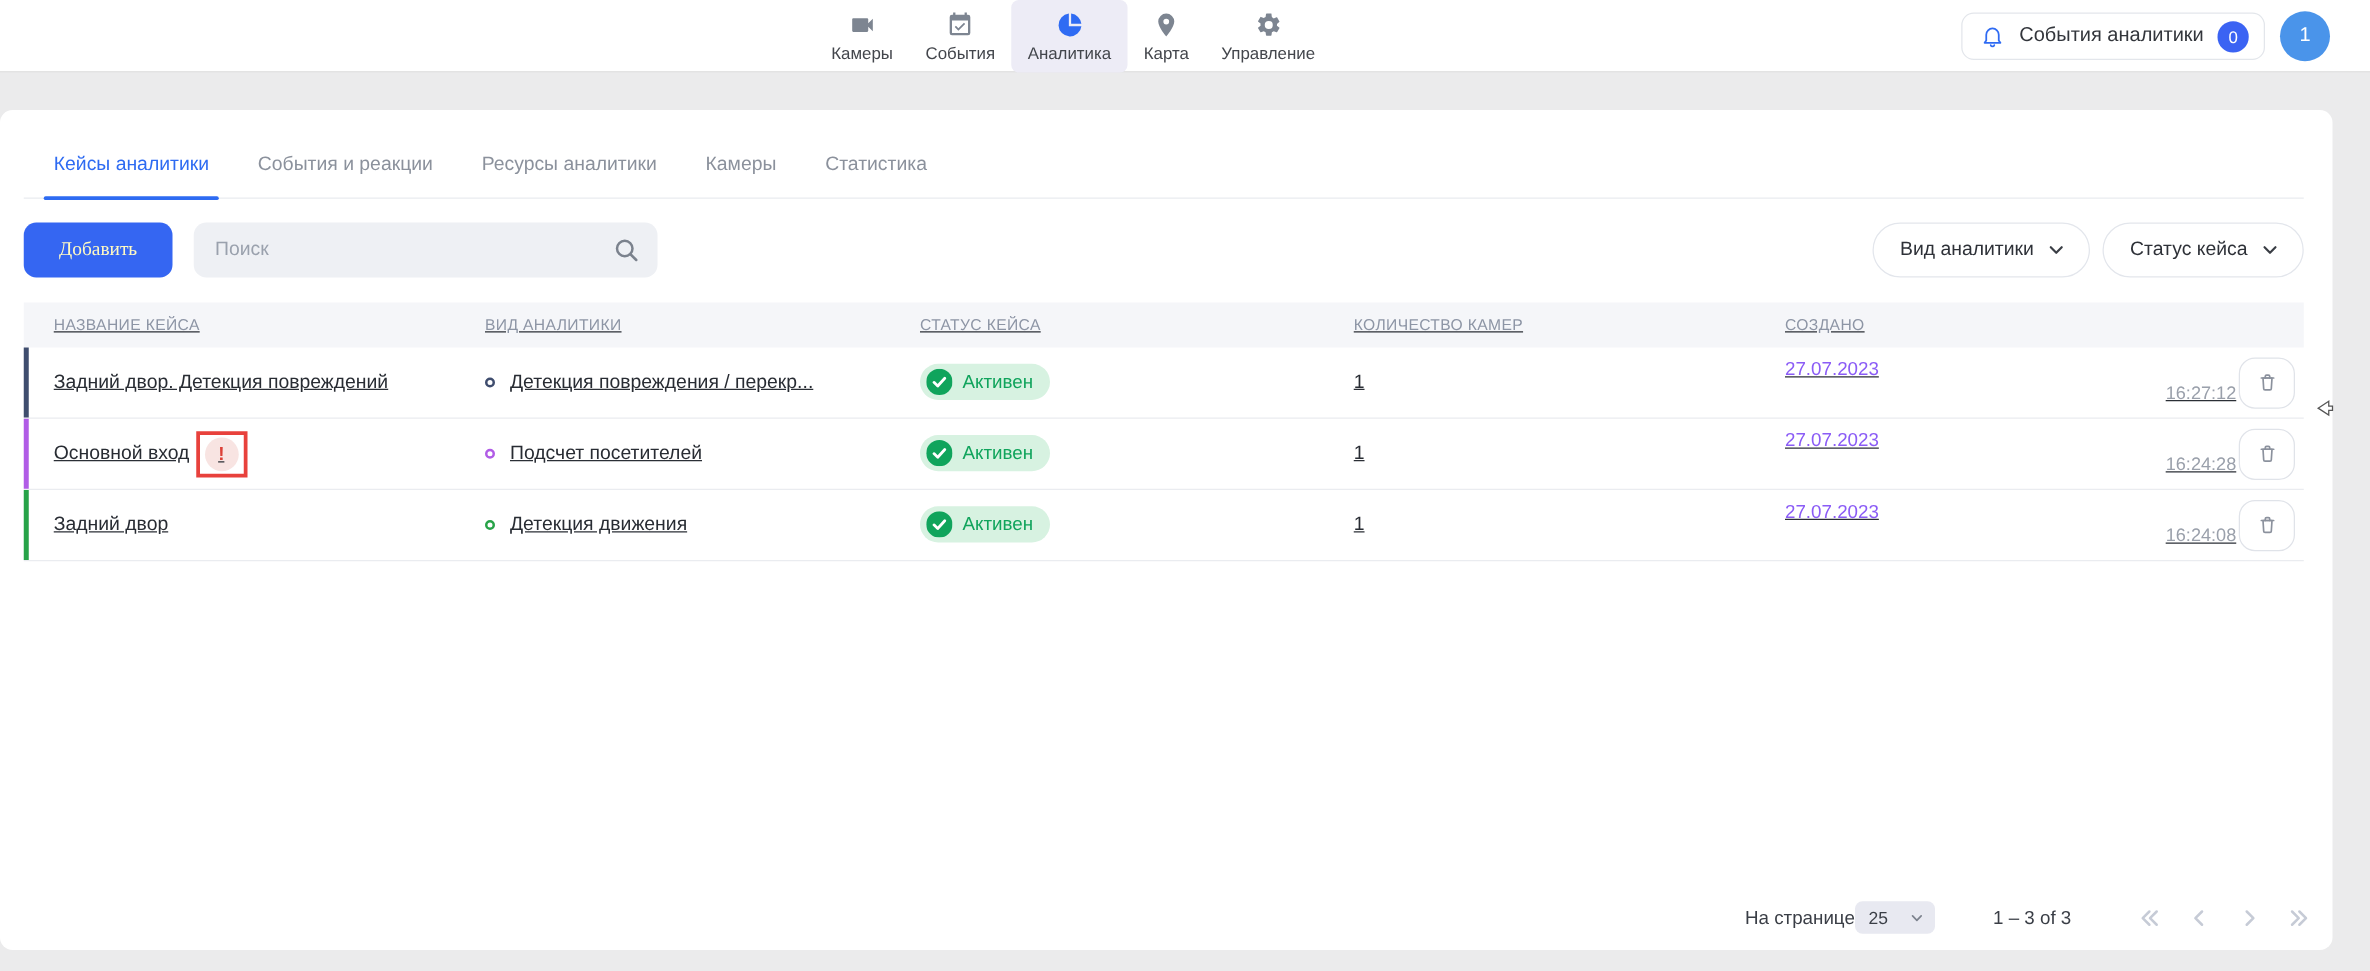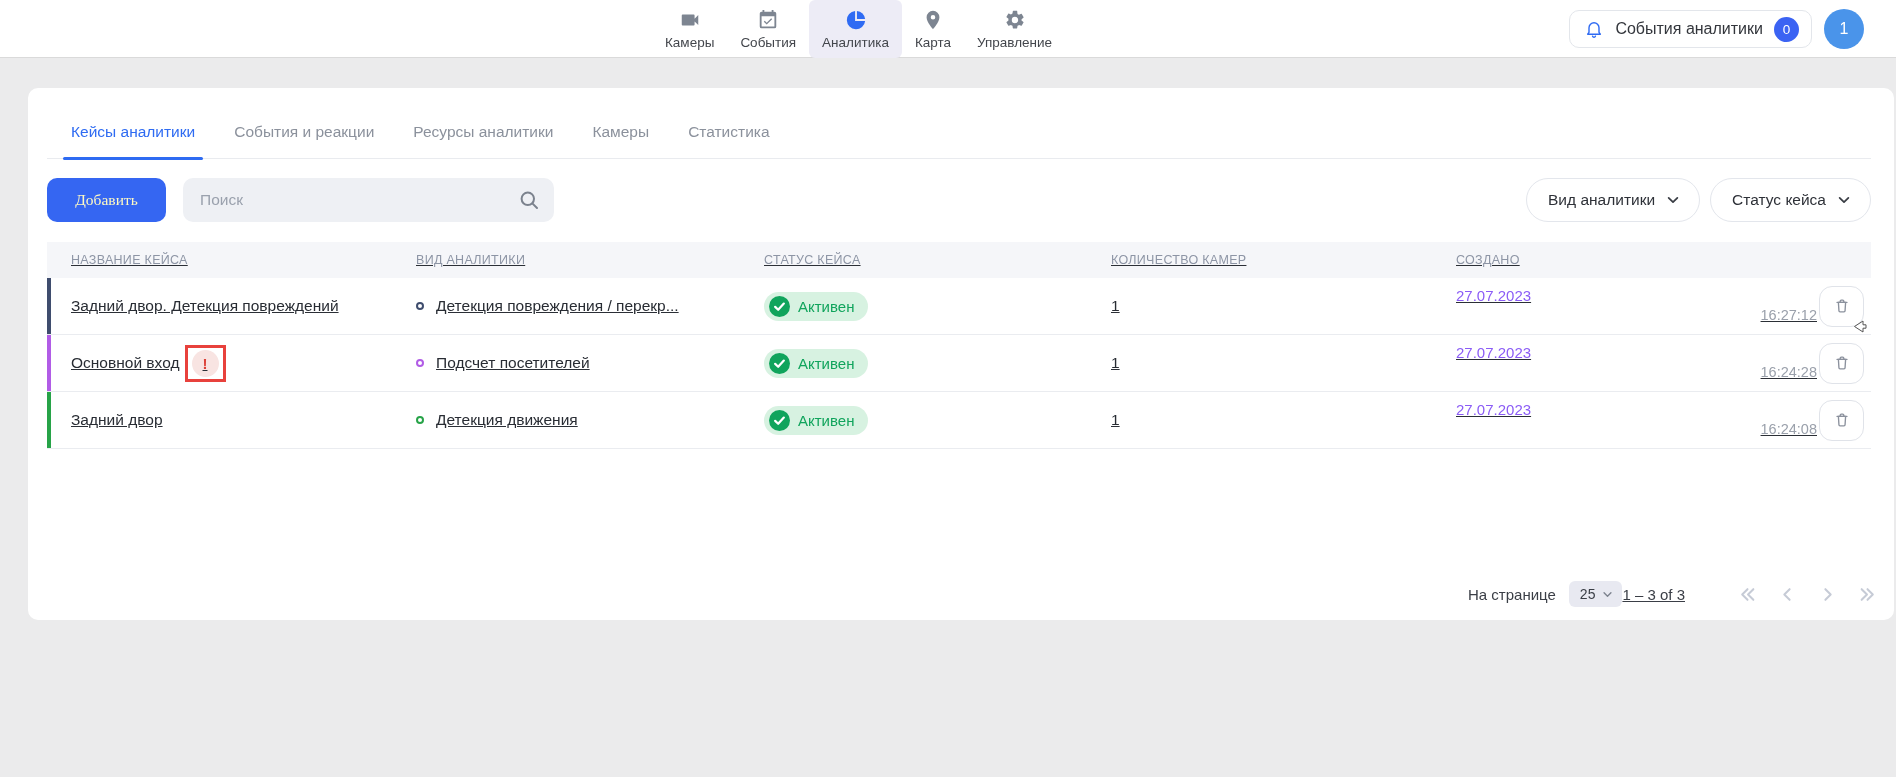--- a/index.html
+++ b/index.html
@@ -37,21 +37,21 @@
     display:flex; align-items:center; justify-content:center; font-size:13.5px; padding:0 6px;
   }
   .avatar {
     position:absolute; right:32px; top:9px; width:40px; height:40px; border-radius:50%;
     background:#4a94ea; color:#fff; display:flex; align-items:center; justify-content:center;
     font-size:16px; cursor:pointer;
   }
 
   
   .card {
-    position:absolute; left:28px; top:88px; width:1866px; height:532px;
+    position:absolute; left:0; top:88px; width:1866px; height:672px;
     background:#fff; border-radius:10px; padding:0 23px 0 19px;
   }
 
   
   .tabs { display:flex; gap:39px; padding:10px 0 0 24px; border-bottom:1px solid #e9ebef; }
   .tab { padding:25px 0 17px; font-size:15.5px; color:#8b919c; position:relative; cursor:pointer; white-space:nowrap; }
   .tab.active { color:#2e6bf2; }
   .tab.active::after {
     content:""; position:absolute; left:-8px; right:-8px; bottom:-2px; height:3px;
     background:#2e6bf2; border-radius:3px;
@@ -116,25 +116,25 @@
     width:27px; height:27px; border-radius:50%; background:#f8e4e2; color:#dc4138;
     font-weight:bold; font-size:15px; display:flex; align-items:center; justify-content:center;
   }
 
   
   .pagination {
     position:absolute; right:18px; bottom:13px;
     display:flex; align-items:center; font-size:15px; color:#3a3e46;
   }
   .pp-select {
-    margin-left:13px; background:#e8e9f1; border-radius:6px; padding:5px 9px 5px 11px;
-    display:flex; gap:7px; align-items:center; font-size:14px; color:#3a3e46; cursor:pointer;
+    background:#e8e9f1; border-radius:6px; padding:5px 9px 5px 11px;
+    display:flex; gap:18px; align-items:center; font-size:14px; color:#3a3e46; cursor:pointer;
   }
   .pp-select svg { width:11px; height:11px; stroke:#7d838e; fill:none; stroke-width:2; stroke-linecap:round; stroke-linejoin:round; }
-  .range-text { white-space:nowrap;text-decoration:underline; }
+  .range-text { margin-left:46px; white-space:nowrap; }
   .pager { margin-left:54px; display:flex; align-items:center; gap:23px; }
   .pager span { display:flex; cursor:pointer; }
   .pager svg { width:17px; height:17px; stroke:#c6cbd6; fill:none; stroke-width:1.9; stroke-linecap:round; stroke-linejoin:round; }
 
   .mouse-cursor { position:absolute; left:1852px; top:318px; width:16px; height:16px; z-index:5; }
 </style>
 </head>
 <body>
 
 <header class="topbar">

